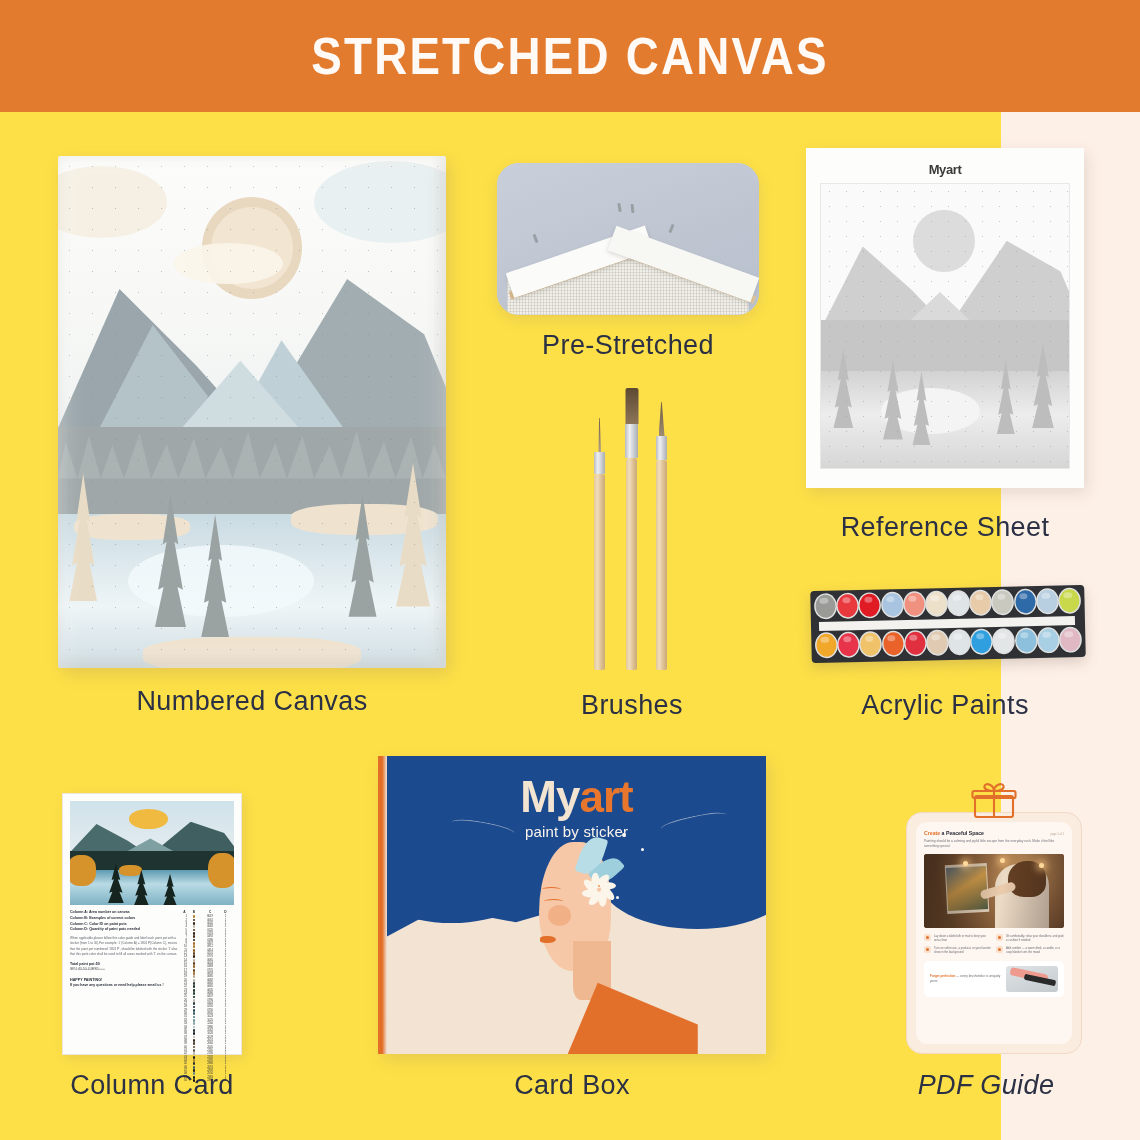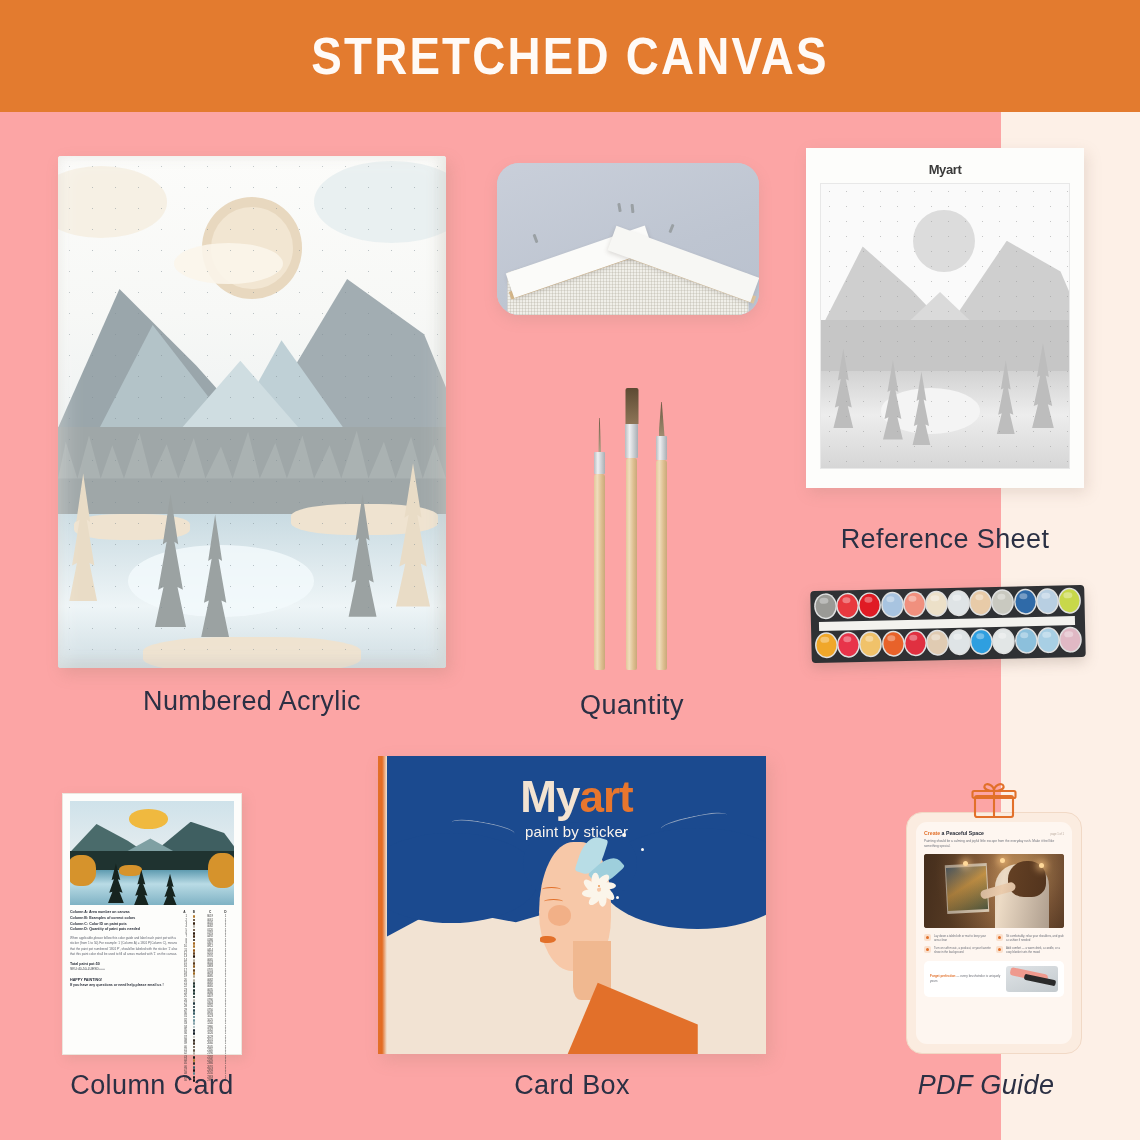--- a/index.html
+++ b/index.html
@@ -2,21 +2,21 @@
 <html><head>
 <meta charset="utf-8">
 <style>
   * { box-sizing: border-box; margin: 0; padding: 0; }
   html, body {
     width: 1140px; height: 1140px;
     font-family: "Liberation Sans", sans-serif;
     background: #fdf0e7;
     overflow: hidden;
   }
-  #page { position: relative; width: 1001px; height: 1140px; background: #fca5a5; }
+  #page { position: relative; width: 1001px; height: 1140px; background: #fde047; }
 
   
   .header {
     position: absolute; left: 0; top: 0; width: 1140px; height: 112px;
     background: #e37b2f; display: flex; align-items: center; justify-content: center;
   }
   .header-title {
     color: #fffaf6; font-size: 52px; font-weight: bold;
     letter-spacing: 2.5px; transform: scaleX(0.88); font-family: "Liberation Sans", sans-serif;
   }
@@ -319,55 +319,56 @@
       <div class="shore-c" style="left:22%;top:94%;width:56%;height:7%;"></div>
       <div class="tree-c" style="left:24%;top:66%;width:10%;height:26%;"></div>
       <div class="tree-c" style="left:36%;top:70%;width:9%;height:24%;"></div>
       <div class="tree-c tree-tan" style="left:2%;top:62%;width:9%;height:25%;"></div>
       <div class="tree-c tree-tan" style="left:86%;top:60%;width:11%;height:28%;"></div>
       <div class="tree-c" style="left:74%;top:66%;width:9%;height:24%;"></div>
       <div class="numdots"></div>
     </div>
     <div class="canvas-edge"></div>
   </div>
-  <div class="caption" style="left:58px;top:686px;width:388px;">Numbered Acrylic</div>
+  <div class="caption" style="left:58px;top:686px;width:388px;">Numbered Canvas</div>
 
   <div class="stretch-wrap">
     <div class="st-bg"></div>
     <div class="canvas-back"></div>
     <div class="wood-l"></div>
     <div class="wood-r"></div>
     <div class="bar-l"></div>
     <div class="bar-r"></div>
     <div class="staple" style="left:46%;top:26%;transform:rotate(-10deg);"></div>
     <div class="staple" style="left:51%;top:27%;transform:rotate(-6deg);"></div>
     <div class="staple" style="left:14%;top:47%;transform:rotate(-20deg);"></div>
     <div class="staple" style="left:66%;top:40%;transform:rotate(22deg);"></div>
   </div>
+  <div class="caption" style="left:497px;top:330px;width:262px;">Pre-Stretched</div>
 
   <div class="ref-wrap">
     <div class="ref-logo">Myart</div>
     <div class="ref-art">
       <div class="g-sky"></div>
       <div class="g-sun"></div>
       <div class="g-m l"></div>
       <div class="g-m r"></div>
       <div class="g-m mid"></div>
       <div class="g-forest"></div>
       <div class="g-lake"></div>
       <div class="g-glow"></div>
       <div class="g-tree" style="left:24%;top:62%;width:10%;height:28%;"></div>
       <div class="g-tree" style="left:36%;top:66%;width:9%;height:26%;"></div>
       <div class="g-tree" style="left:4%;top:58%;width:10%;height:28%;"></div>
       <div class="g-tree" style="left:84%;top:56%;width:11%;height:30%;"></div>
       <div class="g-tree" style="left:70%;top:62%;width:9%;height:26%;"></div>
       <div class="g-dots"></div>
     </div>
   </div>
-  <div class="caption" style="left:806px;top:524px;width:278px;">Reference Sheet</div>
+  <div class="caption" style="left:806px;top:512px;width:278px;">Reference Sheet</div>
 
   <div class="brushes">
     <div class="brush" style="left:18px;height:252px;">
       <div class="b-handle" style="height:196px;"></div>
       <div class="b-ferrule" style="bottom:196px;height:22px;"></div>
       <div class="b-tip" style="bottom:218px;width:3px;height:34px;background:linear-gradient(#6d5a44,#b5a188);
            clip-path:polygon(40% 0%,60% 0%,100% 100%,0% 100%);"></div>
     </div>
     <div class="brush" style="left:50px;height:282px;">
       <div class="b-handle" style="height:212px;"></div>
@@ -375,21 +376,21 @@
       <div class="b-tip" style="bottom:246px;width:13px;height:36px;background:linear-gradient(#5d4a33,#8d7557);
            border-radius:2px 2px 0 0;"></div>
     </div>
     <div class="brush" style="left:80px;height:268px;">
       <div class="b-handle" style="height:210px;"></div>
       <div class="b-ferrule" style="bottom:210px;height:24px;"></div>
       <div class="b-tip" style="bottom:234px;width:6px;height:34px;background:linear-gradient(#6d5a44,#a08c70);
            clip-path:polygon(45% 0%,55% 0%,100% 100%,0% 100%);"></div>
     </div>
   </div>
-  <div class="caption" style="left:516px;top:690px;width:232px;">Quantity</div>
+  <div class="caption" style="left:516px;top:690px;width:232px;">Brushes</div>
 
   <div class="paints">
     <div class="pot-row top">
         <div class="pot" style="background: rgb(154, 154, 150);"></div>
         <div class="pot" style="background: rgb(232, 57, 63);"></div>
         <div class="pot" style="background: rgb(224, 27, 36);"></div>
         <div class="pot" style="background: rgb(168, 196, 224);"></div>
         <div class="pot" style="background: rgb(240, 144, 126);"></div>
         <div class="pot" style="background: rgb(236, 224, 200);"></div>
         <div class="pot" style="background: rgb(223, 228, 230);"></div>
@@ -408,20 +409,21 @@
         <div class="pot" style="background: rgb(224, 48, 64);"></div>
         <div class="pot" style="background: rgb(224, 203, 178);"></div>
         <div class="pot" style="background: rgb(223, 228, 230);"></div>
         <div class="pot" style="background: rgb(47, 159, 224);"></div>
         <div class="pot" style="background: rgb(226, 230, 230);"></div>
         <div class="pot" style="background: rgb(140, 192, 220);"></div>
         <div class="pot" style="background: rgb(168, 207, 228);"></div>
         <div class="pot" style="background: rgb(224, 184, 196);"></div>
       </div>
   </div>
+  <div class="caption" style="left:806px;top:690px;width:278px;">Acrylic Paints</div>
 
   <div class="card-wrap">
     <div class="card-img">
       <div class="ci-sky"></div>
       <div class="ci-sun"></div>
       <div class="ci-m l"></div>
       <div class="ci-m r"></div>
       <div class="ci-m mid"></div>
       <div class="ci-forest"></div>
       <div class="ci-lake"></div>

